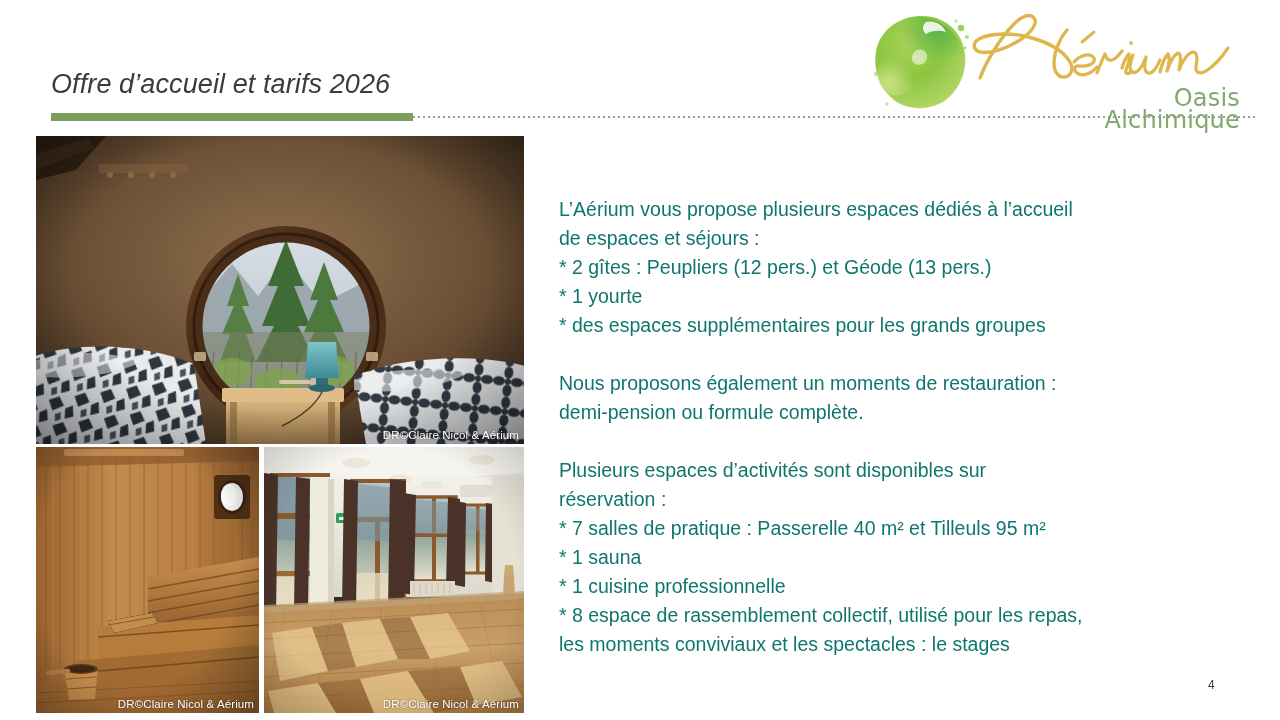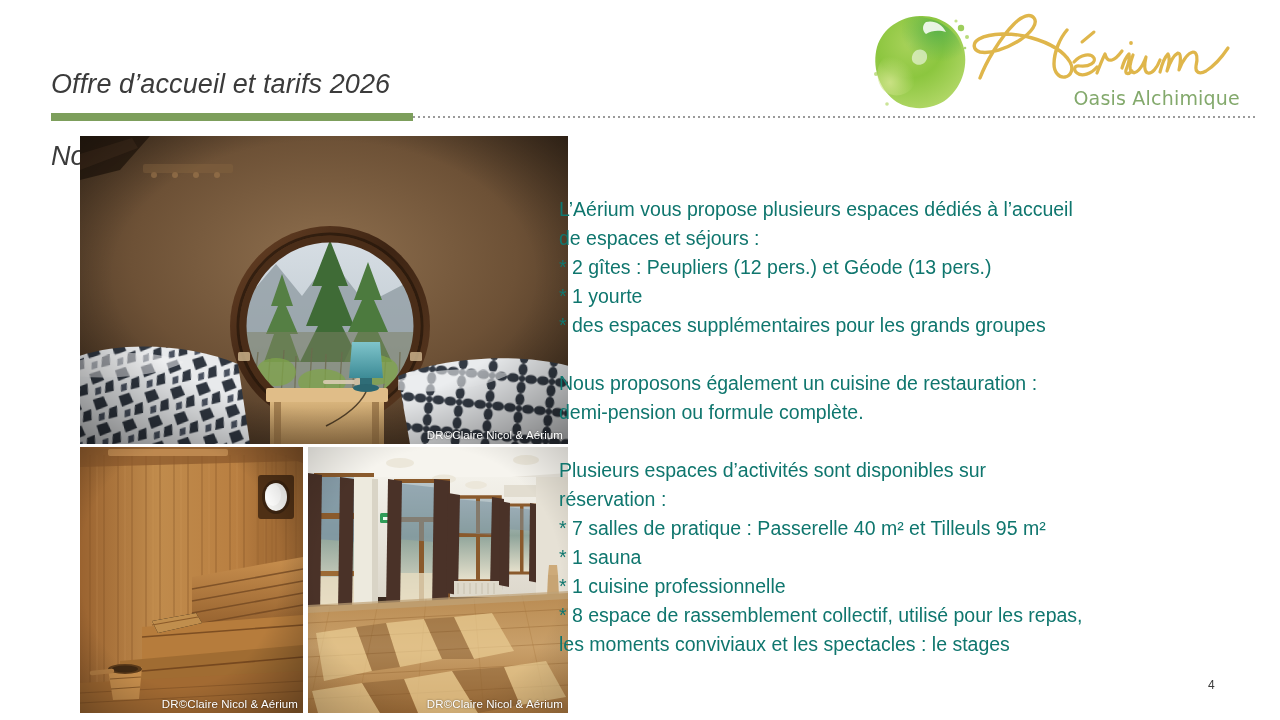--- a/index.html
+++ b/index.html
@@ -85,35 +85,34 @@
     left: 104px;
     top: 2px;
     width: 266px;
     height: 78px;
   }
   .logo-tagline {
     position: absolute;
     left: 196px;
     top: 79px;
     width: 178px;
-    font-size: 19px;
+    font-size: 24px;
     line-height: 22px;
     color: #83a96c;
     font-family: "DejaVu Sans", sans-serif;
     font-weight: 400;
     letter-spacing: 0.2px;
     text-align: right;
   }
 
   
   .photo {
     position: absolute;
     overflow: hidden;
     background: #3a2a20;
-    margin-left: 44px;
   }
   .photo-top-left   { left: 36px; top: 136px; width: 488px; height: 308px; }
   .photo-bot-left   { left: 36px; top: 447px; width: 223px; height: 266px; }
   .photo-bot-right  { left: 264px; top: 447px; width: 260px; height: 266px; }
 
   .photo svg { display: block; width: 100%; height: 100%; }
 
   .photo-credit {
     position: absolute;
     right: 5px;
@@ -549,21 +548,21 @@
 
     <p class="body-para">
       <span class="body-line">L’Aérium vous propose plusieurs espaces dédiés à l’accueil</span>
       <span class="body-line">de espaces et séjours :</span>
       <span class="body-line">* 2 gîtes : Peupliers (12 pers.) et Géode (13 pers.)</span>
       <span class="body-line">* 1 yourte</span>
       <span class="body-line">* des espaces supplémentaires pour les grands groupes</span>
     </p>
 
     <p class="body-para">
-      <span class="body-line">Nous proposons également un cuisine de restauration :</span>
+      <span class="body-line">Nous proposons également un moments de restauration :</span>
       <span class="body-line">demi-pension ou formule complète.</span>
     </p>
 
     <p class="body-para">
       <span class="body-line">Plusieurs espaces d’activités sont disponibles sur</span>
       <span class="body-line">réservation :</span>
       <span class="body-line">* 7 salles de pratique : Passerelle 40 m² et Tilleuls 95 m²</span>
       <span class="body-line">* 1 sauna</span>
       <span class="body-line">* 1 cuisine professionnelle</span>
       <span class="body-line">* 8 espace de rassemblement collectif, utilisé pour les repas,</span>

